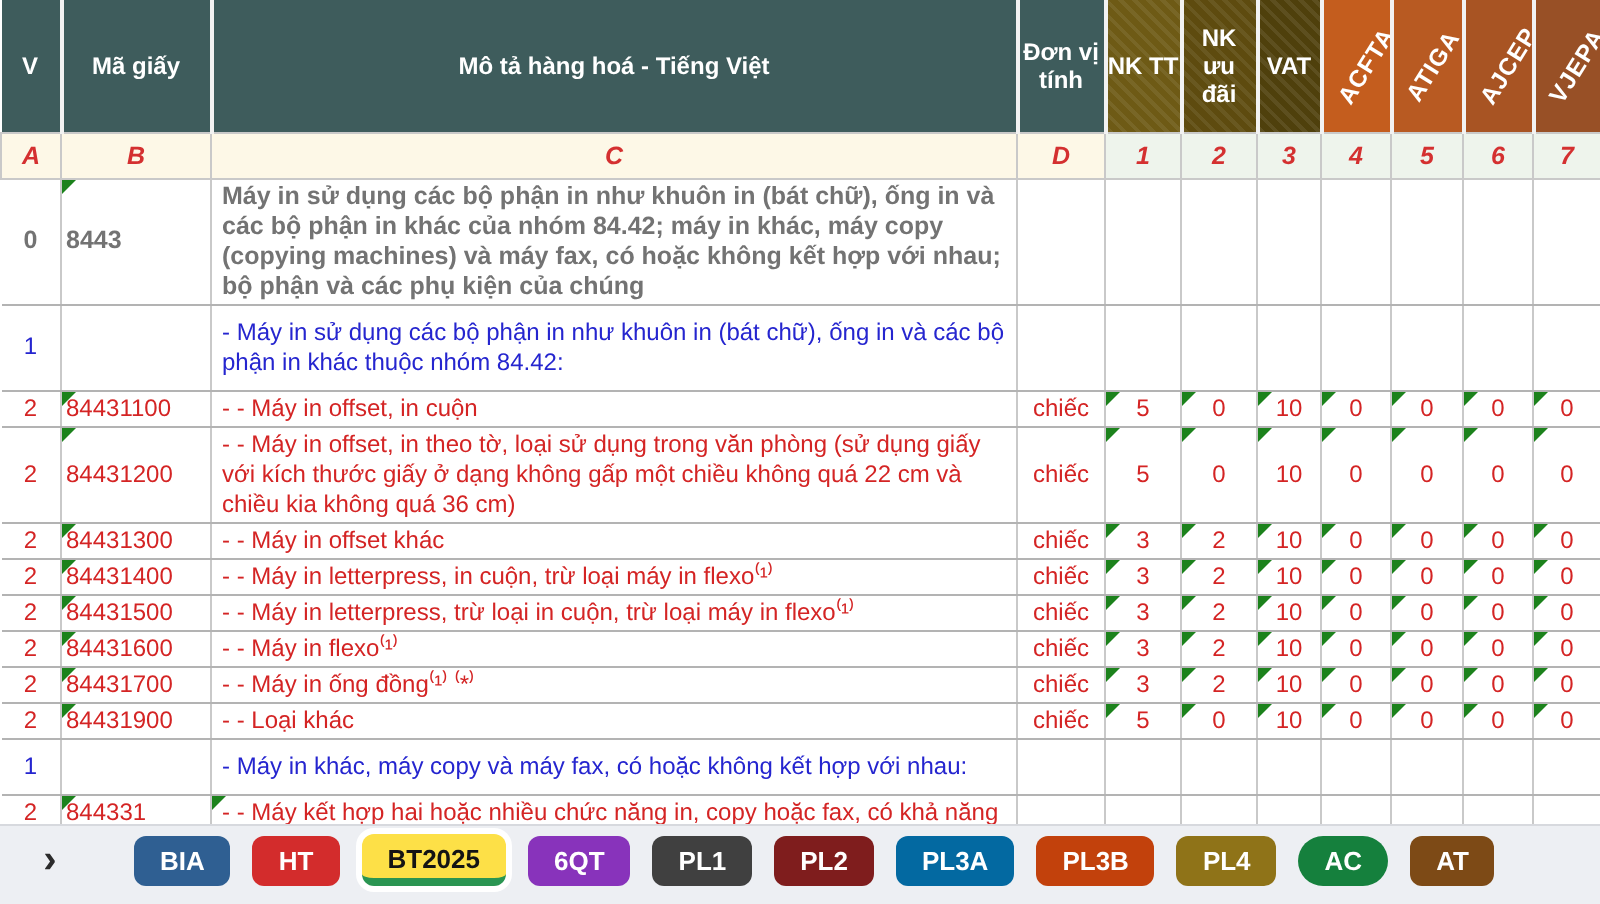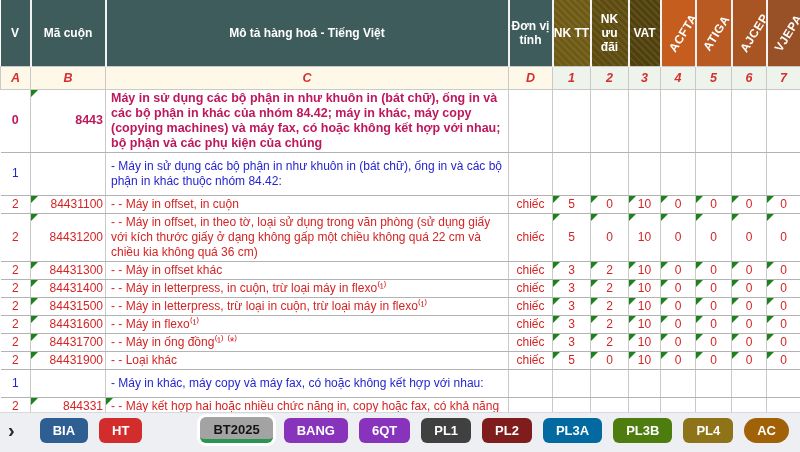--- a/index.html
+++ b/index.html
@@ -38,26 +38,26 @@
   .sub-header td.cream { background:#fdf8e7; }
   .sub-header td.green { background:#eef4ec; }
 
   
   tbody td {
     border-right:1px solid #c9c9c9; border-bottom:1px solid #b3b3b3;
     vertical-align:middle; font-size:12px; line-height:15px;
     padding:1px 2px; position:relative; background:#fff;
   }
   tbody td.c-v    { text-align:center; }
-  tbody td.c-code { text-align:right; }
+  tbody td.c-code { text-align:left; }
   tbody td.c-desc { text-align:left; padding-left:5px; padding-right:4px; }
   tbody td.c-unit { text-align:center; }
   tbody td.c-num  { text-align:center; }
 
-  tr.heading td { color:#be185d; font-weight:700; font-size:12.5px; }
+  tr.heading td { color:#737373; font-weight:700; font-size:12.5px; }
   tr.group td   { color:#2525cf; padding-top:6px; padding-bottom:6px; }
   tr.detail td  { color:#d42424; }
 
   td.tri::before {
     content:""; position:absolute; left:0; top:0;
     border-top:7px solid #1c821c; border-right:7px solid transparent;
   }
 
   
   .tabbar {
@@ -67,22 +67,22 @@
   .nav-arrow {
     width:34px; text-align:center; font-size:20px; font-weight:700; color:#2b2b2b;
     line-height:28px; cursor:pointer; margin-right:14px;
   }
   .tabs { display:flex; align-items:center; gap:11px; }
   .tab {
     border-radius:6px; padding:5px 13px; color:#fff; font-weight:700;
     font-size:13px; white-space:nowrap; cursor:pointer;
   }
   .tab.active {
-    background:#a3a3a3; color:#141414; box-shadow:0 0 0 3px #ffffff;
-    border-bottom:4px solid #2a9552; padding-bottom:2px;margin-left:47px;
+    background:#fde047; color:#141414; box-shadow:0 0 0 3px #ffffff;
+    border-bottom:4px solid #2a9552; padding-bottom:2px;
   }
 </style>
 </head>
 <body>
 
 <div class="app">
   <div class="sheet">
     <table>
       <colgroup>
         <col style="width:30px">
@@ -93,21 +93,21 @@
           <col style="width:38px">
         <col style="width:32px">
           <col style="width:35px">
           <col style="width:36px">
         <col style="width:35px">
           <col style="width:34px">
       </colgroup>
       <thead>
         <tr class="main-header">
           <th>V</th>
-          <th>Mã cuộn</th>
+          <th>Mã giấy</th>
           <th>Mô tả hàng hoá - Tiếng Việt</th>
           <th>Đơn vị tính</th>
           <th class="h-olive1">NK TT</th>
           <th class="h-olive2">NK ưu đãi</th>
           <th class="h-olive3">VAT</th>
           <th class="h-or1"><span class="rot">ACFTA</span></th>
           <th class="h-or2"><span class="rot">ATIGA</span></th>
           <th class="h-or3"><span class="rot">AJCEP</span></th>
           <th class="h-or4"><span class="rot">VJEPA</span></th>
         </tr>
@@ -285,24 +285,23 @@
         </tbody>
     </table>
   </div>
 
   <div class="tabbar">
     <div class="nav-arrow">›</div>
     <div class="tabs" id="tabs">
         <div class="tab" style="background: rgb(47, 95, 146);">BIA</div>
         <div class="tab" style="background: rgb(211, 44, 44);">HT</div>
         <div class="tab active">BT2025</div>
-        <div class="tab" style="background: rgb(136, 51, 187);">BANG</div>
         <div class="tab" style="background: rgb(136, 51, 187);">6QT</div>
         <div class="tab" style="background: #404040;">PL1</div>
         <div class="tab" style="background: #7f1d1d;">PL2</div>
         <div class="tab" style="background: #0369a1;">PL3A</div>
-        <div class="tab" style="background: #4d7c0f;">PL3B</div>
+        <div class="tab" style="background: #c2410c;">PL3B</div>
         <div class="tab" style="background: rgb(143, 115, 24);">PL4</div>
-        <div class="tab" style="background: #a16207; border-radius: 13px;">AC</div>
+        <div class="tab" style="background: #15803d; border-radius: 13px;">AC</div>
         <div class="tab" style="background: rgb(125, 74, 22);">AT</div>
       </div>
   </div>
 </div>
 
 </body></html>

